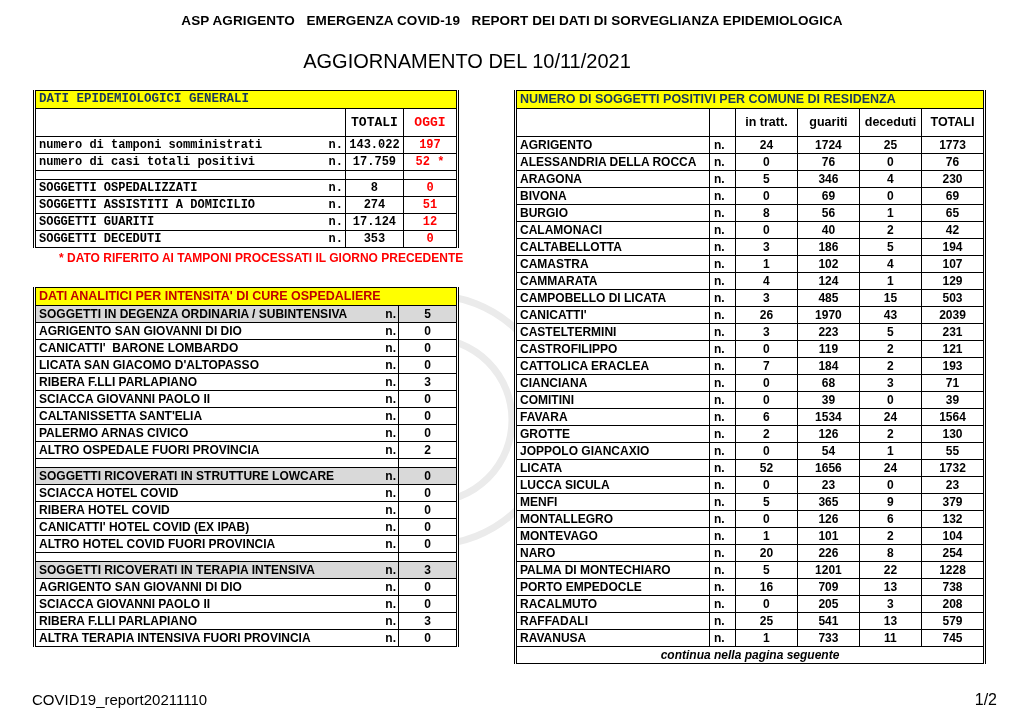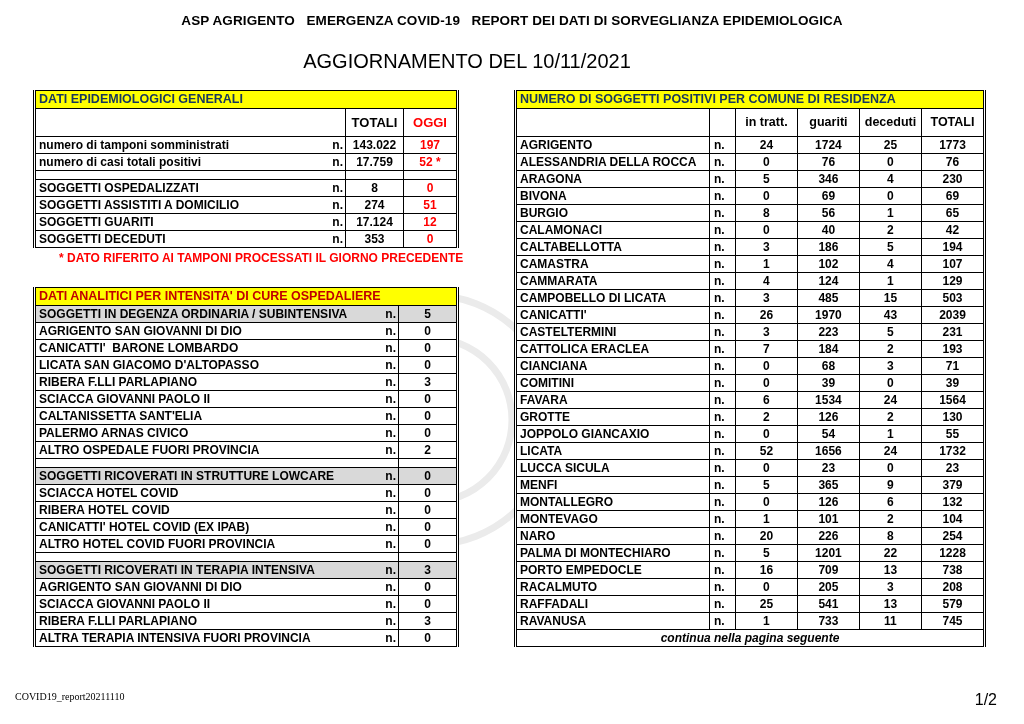--- a/index.html
+++ b/index.html
@@ -28,21 +28,21 @@
     position:absolute; left:295px; top:265px;
     pointer-events:none;
   }
   .tbl-wrap {
     position:absolute;
     border-left:1px solid #000;
     border-right:1px solid #000;
     padding:0 1px;
     background:#fff;
   }
-  #t1-wrap { left:33px; top:90px;  width:426px; }
+  #t1-wrap { left:33px; top:90px;  width:426px;font-family:Liberation Mono, monospace; }
   #t2-wrap { left:33px; top:287px; width:426px; }
   #t3-wrap { left:514px; top:90px; width:472px; }
   table {
     border-collapse:collapse;
     table-layout:fixed;
     width:100%;
   }
   td {
     border:1px solid #000;
     padding:0 3px;
@@ -79,23 +79,22 @@
     height:17px;
   }
   .footnote {
     position:absolute; left:35px; top:251px;
     color:#FF0000;
     font-size:12px; font-weight:bold;
     white-space:nowrap;
     margin-left:24px;
   }
   .page-footer-left {
-    position:absolute; left:15px; top:691px;
-    font-size:10px;
-    font-family:Liberation Serif, serif;
+    position:absolute; left:32px; top:691px;
+    font-size:15px;
   }
   .page-footer-right {
     position:absolute; right:27px; top:691px;
     font-size:16px;
   }
 </style>
 </head>
 <body>
 
 <div class="page-header">ASP AGRIGENTO   EMERGENZA COVID-19   REPORT DEI DATI DI SORVEGLIANZA EPIDEMIOLOGICA</div>
@@ -451,20 +450,28 @@
 
   <tr>
     <td class="lbl" style="border-right:1px solid #000">CASTELTERMINI</td>
     <td class="ncol3">n.</td>
     <td class="val">3</td>
     <td class="val">223</td>
     <td class="val">5</td>
     <td class="val">231</td>
   </tr>
 
+  <tr>
+    <td class="lbl" style="border-right:1px solid #000">CASTROFILIPPO</td>
+    <td class="ncol3">n.</td>
+    <td class="val">0</td>
+    <td class="val">119</td>
+    <td class="val">2</td>
+    <td class="val">121</td>
+  </tr>
 
   <tr>
     <td class="lbl" style="border-right:1px solid #000">CATTOLICA ERACLEA</td>
     <td class="ncol3">n.</td>
     <td class="val">7</td>
     <td class="val">184</td>
     <td class="val">2</td>
     <td class="val">193</td>
   </tr>
 

